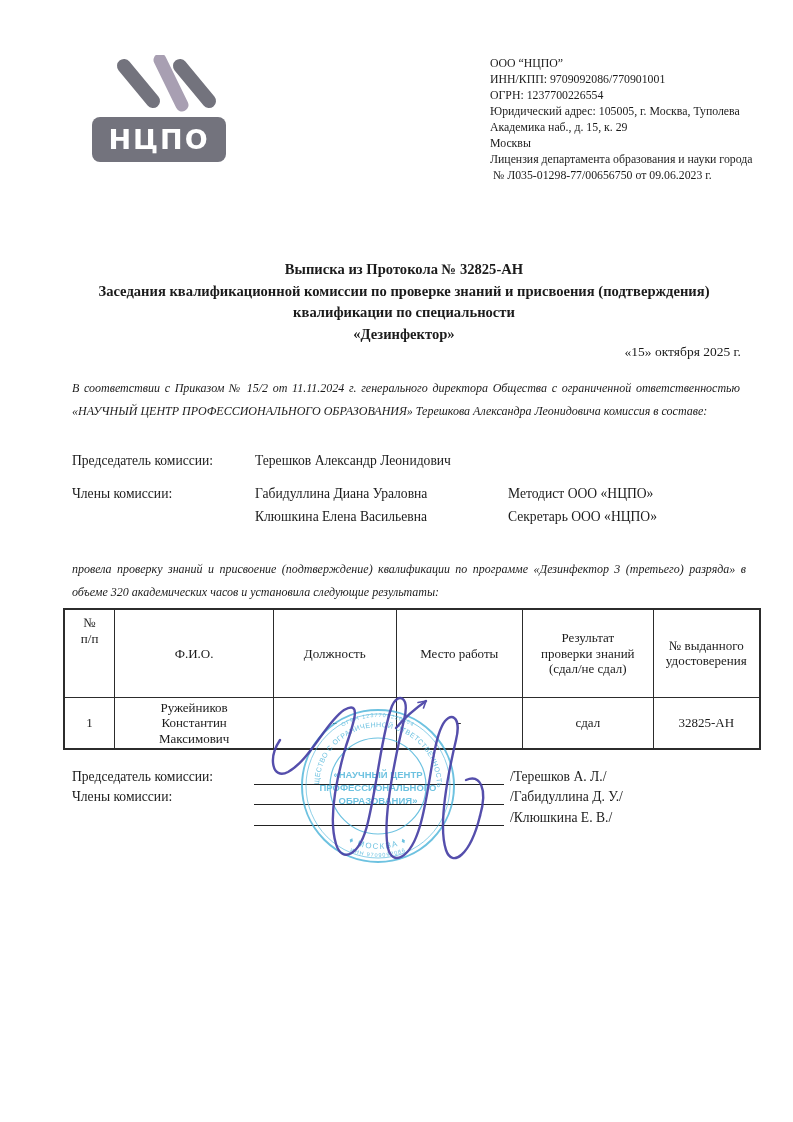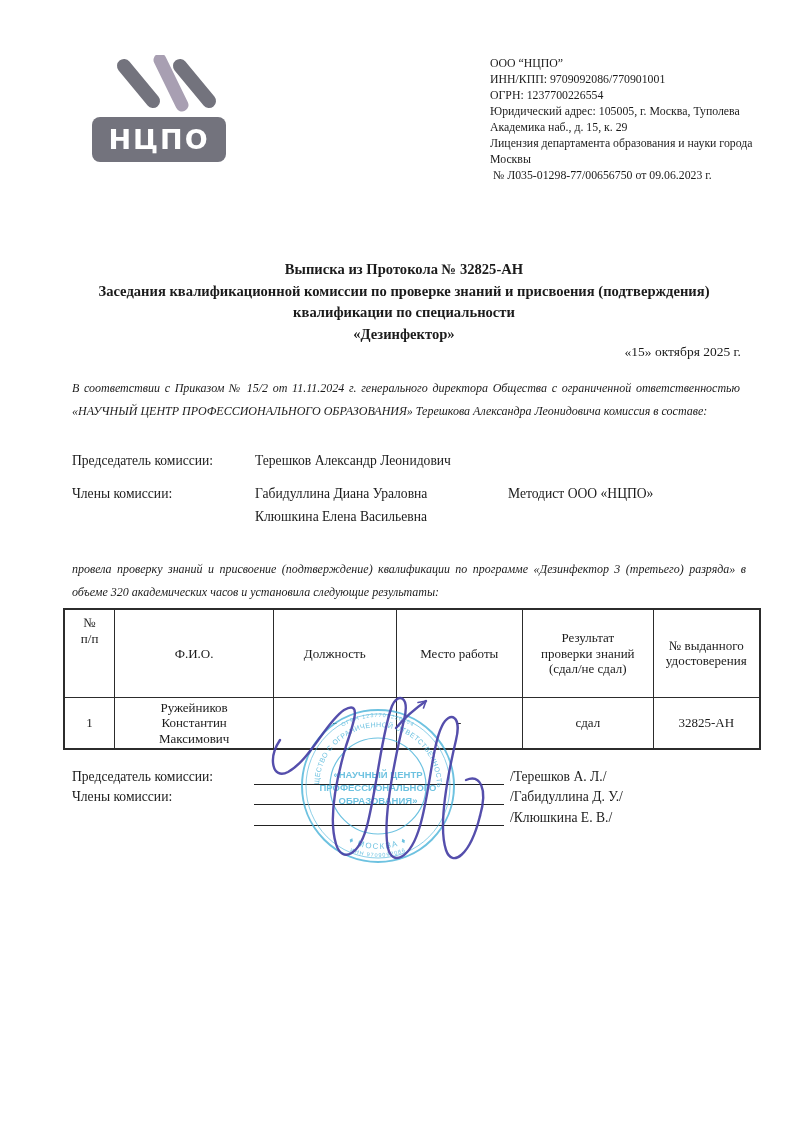--- a/index.html
+++ b/index.html
@@ -95,22 +95,22 @@
       <span>НЦПО</span>
     </div>
   </div>
 
   <div class="company">
     <div class="company-line">ООО “НЦПО”</div>
     <div class="company-line">ИНН/КПП: 9709092086/770901001</div>
     <div class="company-line">ОГРН: 1237700226554</div>
     <div class="company-line">Юридический адрес: 105005, г. Москва, Туполева</div>
     <div class="company-line">Академика наб., д. 15, к. 29</div>
+    <div class="company-line">Москвы</div>
     <div class="company-line">Лицензия департамента образования и науки города</div>
-    <div class="company-line">Москвы</div>
     <div class="company-line"> № Л035-01298-77/00656750 от 09.06.2023 г.</div>
   </div>
 
   <div class="title-block">
     <div>Выписка из Протокола № 32825-АН</div>
     <div>Заседания квалификационной комиссии по проверке знаний и присвоения (подтверждения)</div>
     <div>квалификации по специальности</div>
     <div>«Дезинфектор»</div>
   </div>
 
@@ -124,20 +124,21 @@
       <div class="c-name">Терешков Александр Леонидович</div>
     </div>
     <div class="commission-row">
       <div class="c-label">Члены комиссии:</div>
       <div class="c-name">Габидуллина Диана Ураловна</div>
       <div class="c-pos">Методист ООО «НЦПО»</div>
     </div>
     <div class="commission-row">
       <div class="c-label"></div>
       <div class="c-name">Клюшкина Елена Васильевна</div>
+      <div class="c-pos">Секретарь ООО «НЦПО»</div>
     </div>
   </div>
 
   <div class="para" id="results-intro">провела проверку знаний и присвоение (подтверждение) квалификации по программе «Дезинфектор 3 (третьего) разряда» в объеме 320 академических часов и установила следующие результаты:</div>
 
   <table class="results-table">
     <thead>
       <tr>
         <th class="h-num" style="width:51px">№
 п/п</th>

